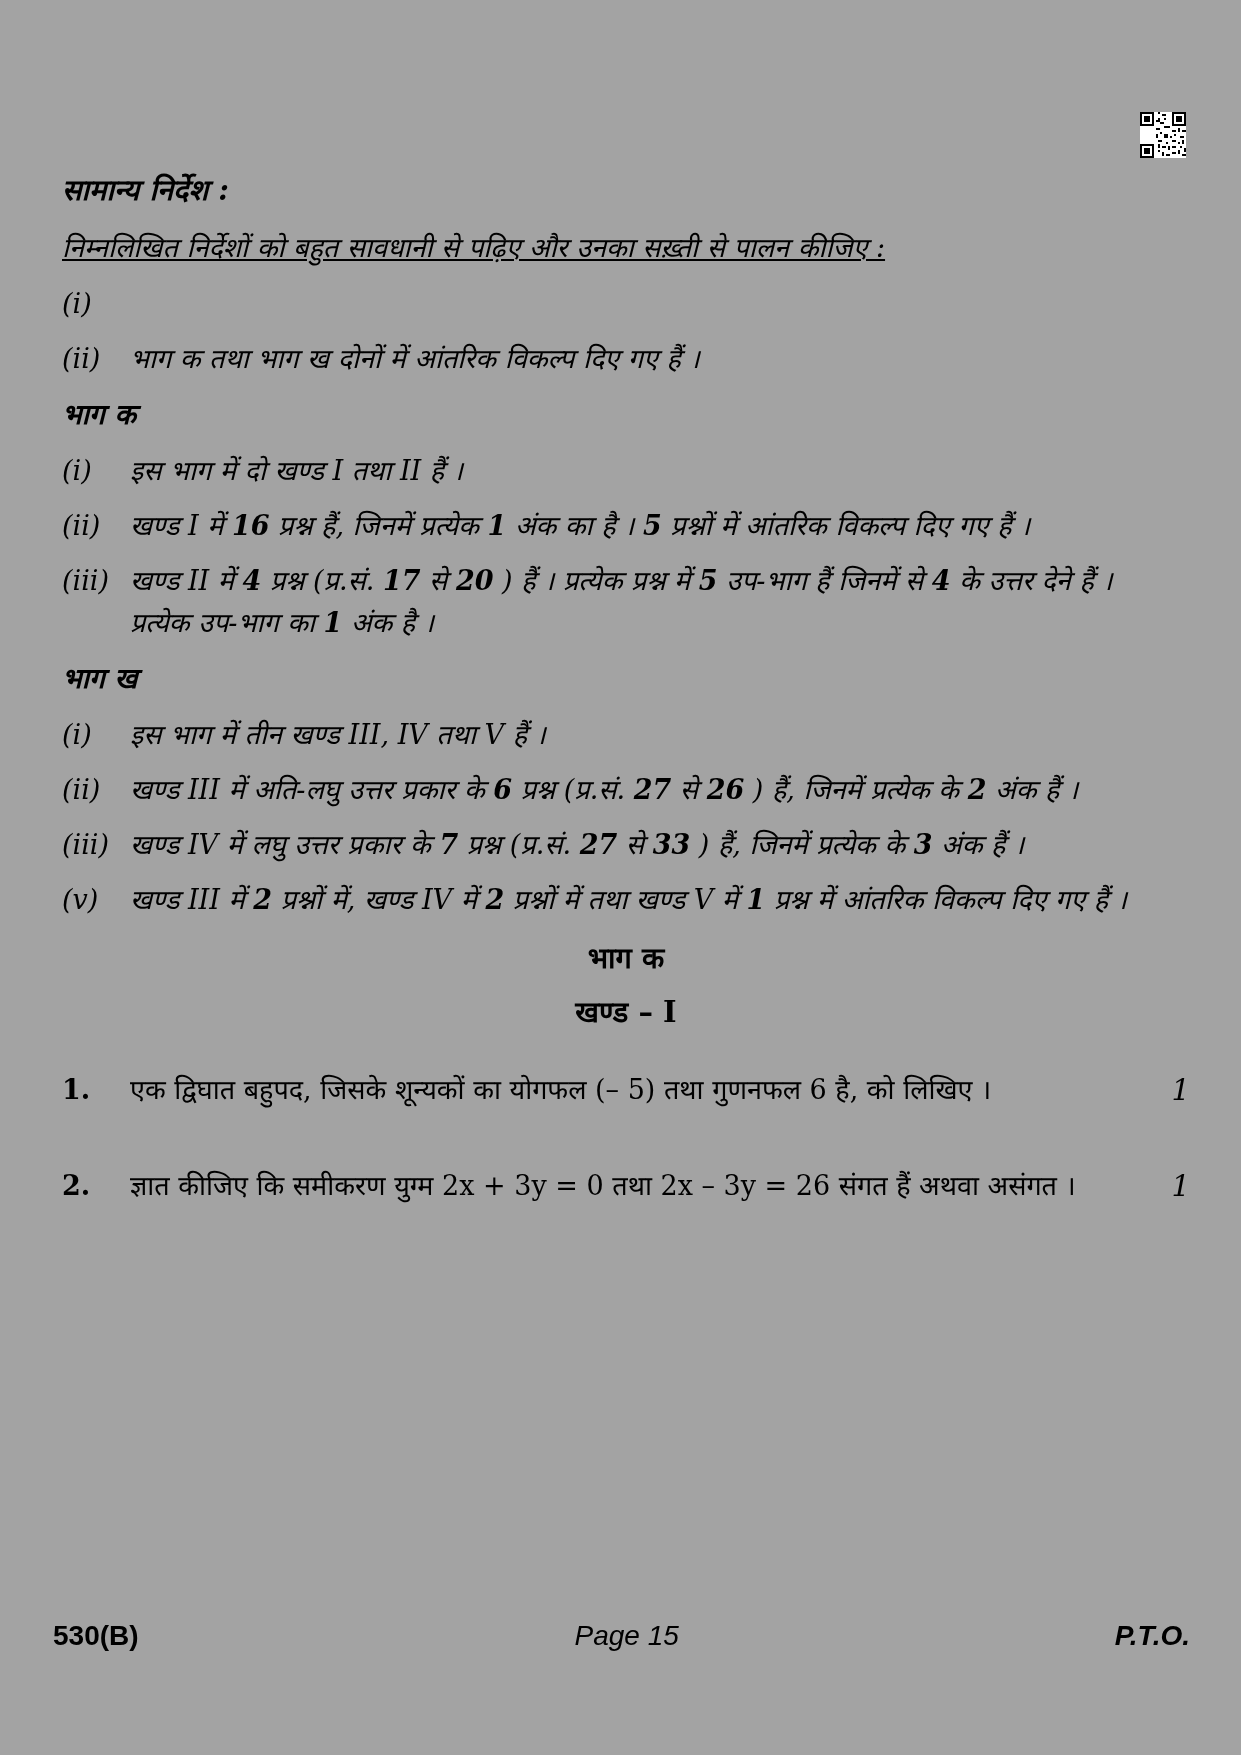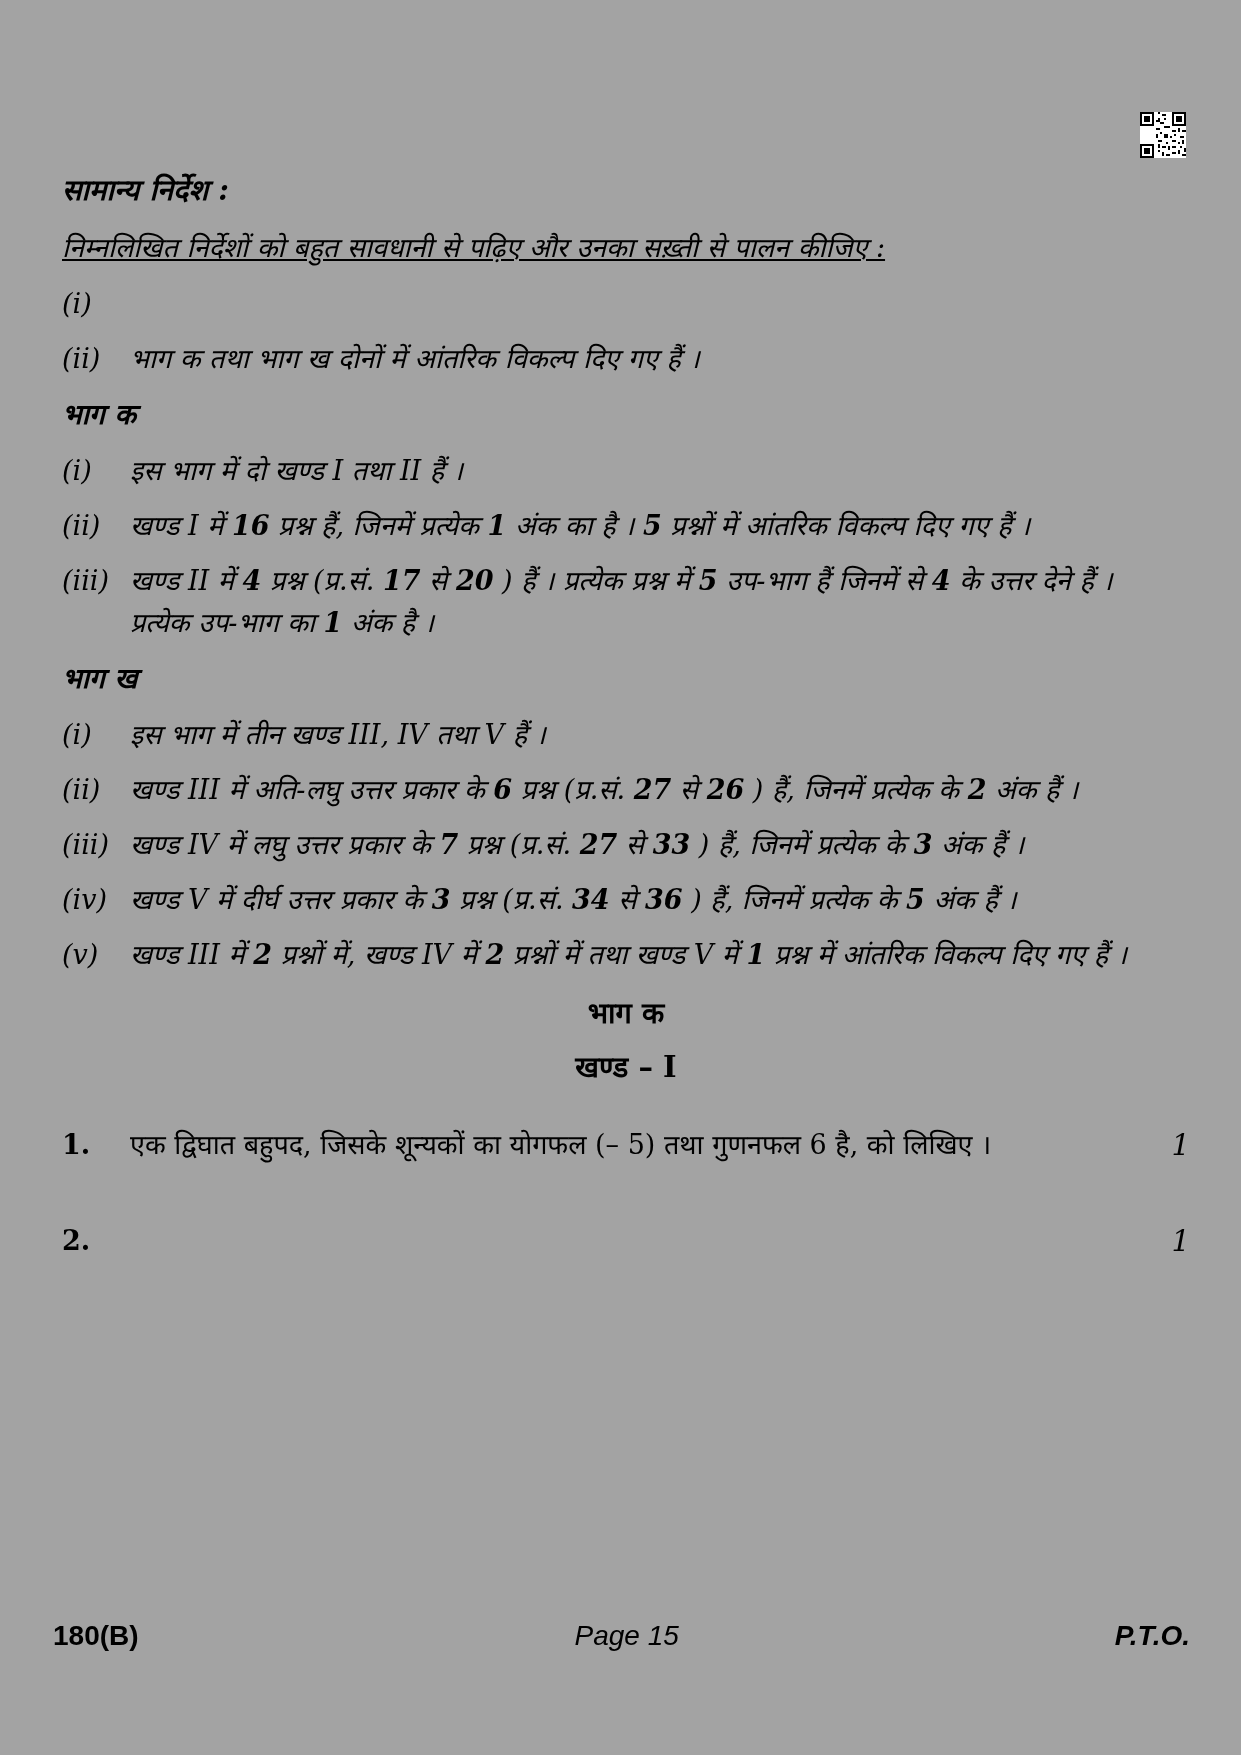--- a/index.html
+++ b/index.html
@@ -111,43 +111,40 @@
     </div>
     <div class="ins-item">
       <span class="ins-label">(ii)</span>
       <span class="ins-text">खण्ड III में अति-लघु उत्तर प्रकार के <b>6</b> प्रश्न (प्र.सं. <b>27</b> से <b>26</b> ) हैं, जिनमें प्रत्येक के <b>2</b> अंक हैं ।</span>
     </div>
     <div class="ins-item">
       <span class="ins-label">(iii)</span>
       <span class="ins-text">खण्ड IV में लघु उत्तर प्रकार के <b>7</b> प्रश्न (प्र.सं. <b>27</b> से <b>33</b> ) हैं, जिनमें प्रत्येक के <b>3</b> अंक हैं ।</span>
     </div>
     <div class="ins-item">
-      <span class="ins-label">(iv)</span>
-      <span class="ins-text">खण्ड V में दीर्घ उत्तर प्रकार के <b>3</b> प्रश्न (प्र.सं. <b>34</b> से <b>36</b> ) हैं, जिनमें प्रत्येक के <b>5</b> अंक हैं ।</span>
-    </div>
-    <div class="ins-item">
       <span class="ins-label">(v)</span>
       <span class="ins-text">खण्ड III में <b>2</b> प्रश्नों में, खण्ड IV में <b>2</b> प्रश्नों में तथा खण्ड V में <b>1</b> प्रश्न में आंतरिक विकल्प दिए गए हैं ।</span>
     </div>
 
     <div class="center-head first">भाग क</div>
     <div class="center-head second">खण्ड – I</div>
 
     <div class="question q1">
       <span class="q-number">1.</span>
       <span class="q-text">एक द्विघात बहुपद, जिसके शून्यकों का योगफल (– 5) तथा गुणनफल 6 है, को लिखिए ।</span>
       <span class="q-marks">1</span>
     </div>
 
     <div class="question q2">
       <span class="q-number">2.</span>
+      <span class="q-text">ज्ञात कीजिए कि समीकरण युग्म 2x + 3y = 0 तथा 2x – 3y = 26 संगत हैं अथवा असंगत ।</span>
       <span class="q-marks">1</span>
     </div>
 
   </div>
 
   <div class="footer">
-    <span class="footer-code">180(B)</span>
+    <span class="footer-code">530(B)</span>
     <span class="footer-page">Page 15</span>
     <span class="footer-pto">P.T.O.</span>
   </div>
 
 </div>
 
 </body></html>

